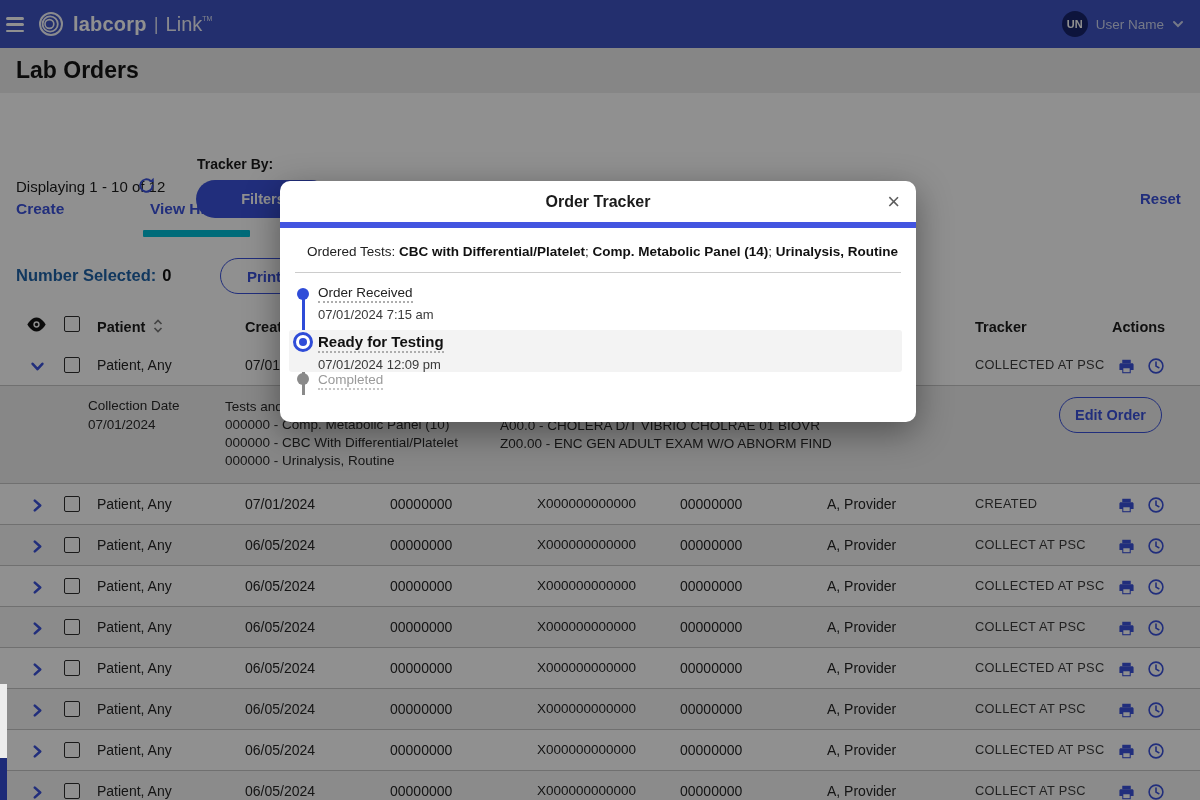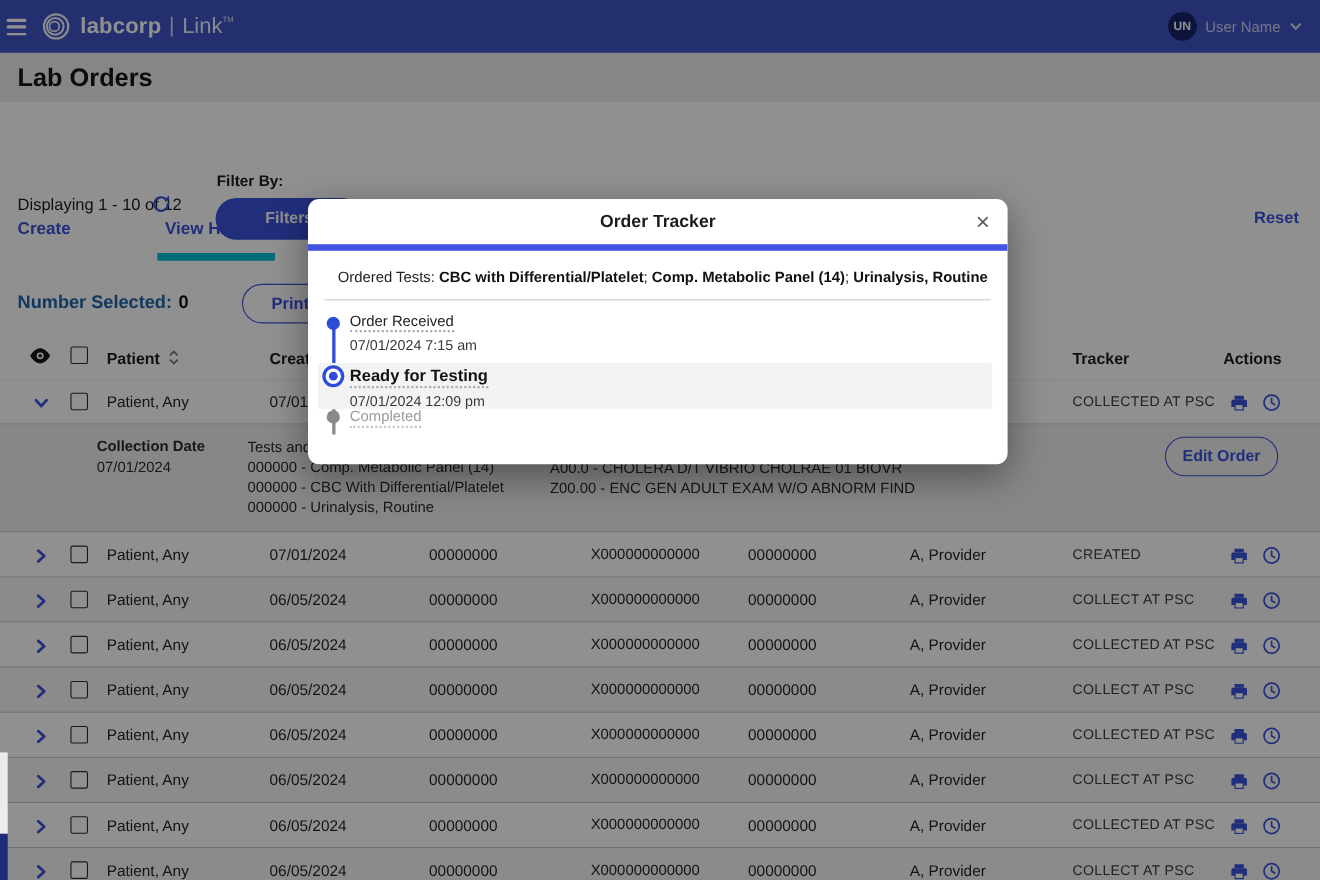--- a/index.html
+++ b/index.html
@@ -55,21 +55,21 @@
   .c-patient{left:97px;} .c-date{left:245px;} .c-ord{left:390px;} .c-req{left:537px;font-size:13.5px;} .c-acct{left:680px;} .c-prov{left:827px;}
   .c-status{left:975px;font-size:12.8px;letter-spacing:.3px;color:#3d3d3d;}
   .c-print{left:1118px;} .c-clock{left:1147px;}
   .c-print svg,.c-clock svg{vertical-align:middle;cursor:pointer;}
   .h-eye{left:26px;top:10px;line-height:normal;}
   .h-check{left:64px;top:10px;line-height:normal;}
   .sort-icon{display:inline-block;margin-left:8px;vertical-align:-2px;}
 
   
   .expanded{position:relative;width:1200px;height:97px;background:#f0f0f0;border-bottom:1px solid #c6c6c6;font-size:13.5px;color:#2a2a2a;}
-  .exp-label{position:absolute;font-size:13.5px;color:#2a2a2a;font-weight:bold;}
+  .exp-label{position:absolute;font-size:13.5px;color:#2a2a2a;}
   .exp-colldate-label{left:88px;top:12px;}
   .exp-colldate-val{position:absolute;left:88px;top:31px;}
   .exp-tests{position:absolute;left:225px;top:12px;line-height:18px;}
   .exp-diag{position:absolute;left:500px;top:31px;line-height:18px;}
   .edit-order-btn{position:absolute;left:1059px;top:11px;width:103px;height:36px;border-radius:18px;border:1.5px solid #3B52DB;background:transparent;color:#3B52DB;font-size:14.5px;font-weight:700;display:flex;align-items:center;justify-content:center;cursor:pointer;}
 
   
   .overlay{position:absolute;left:0;top:0;width:1200px;height:800px;background:rgba(0,0,0,0.435);z-index:40;}
   .side-strip-white{position:absolute;left:0;top:684px;width:7px;height:74px;background:#ececec;z-index:45;}
   .side-strip-blue{position:absolute;left:0;top:758px;width:7px;height:42px;background:#1D2B78;z-index:45;}
@@ -137,21 +137,21 @@
 
   <div class="tabs-bar">
     <div class="tab t0">Create</div>
     <div class="tab t1 active">View History</div>
     <div class="tab t2">Standing</div>
     <div class="tab t3">Future Dated</div>
     <div class="tab t4">Search</div>
     <div class="tab t5">Print Reports</div>
   </div>
 
-  <div class="filter-by">Filter By:</div>
+  <div class="filter-by">Tracker By:</div>
   <div class="displaying">Displaying 1 - 10 of 12</div>
   <div class="refresh-btn">
     <svg width="19" height="19" viewBox="0 0 20 20" fill="none">
       <path d="M16.4 10a6.5 6.5 0 1 1-2-4.7" stroke="#3B52DB" stroke-width="2.1" stroke-linecap="round"></path>
       <path d="M17.5 1.8l.3 4.9-4.9-.3z" fill="#3B52DB"></path>
     </svg>
   </div>
   <button class="filters-btn">Filters</button>
   <div class="reset-link">Reset</div>
   <div class="num-selected">
@@ -199,21 +199,21 @@
             <circle cx="12" cy="12" r="9.2" stroke="#3B52DB" stroke-width="2.1"></circle>
             <path d="M12 6.8v5.4l3.8 2.1" stroke="#3B52DB" stroke-width="2.1" stroke-linecap="round" stroke-linejoin="round"></path>
           </svg></span>
     </div>
       <div class="expanded">
       <span class="exp-label exp-colldate-label">Collection Date</span>
       <span class="exp-colldate-val">07/01/2024</span>
       <div class="exp-tests">
         <div>Tests and Codes</div>
         <div id="tests-list">
-            <div>000000 - Comp. Metabolic Panel (14)</div>
+            <div>000000 - Comp. Metabolic Panel (10)</div>
             <div>000000 - CBC With Differential/Platelet</div>
             <div>000000 - Urinalysis, Routine</div>
           </div>
       </div>
       <div class="exp-diag" id="diag-list">
           <div>A00.0 - CHOLERA D/T VIBRIO CHOLRAE 01 BIOVR</div>
           <div>Z00.00 - ENC GEN ADULT EXAM W/O ABNORM FIND</div>
         </div>
       <button class="edit-order-btn">Edit Order</button>
     </div>

